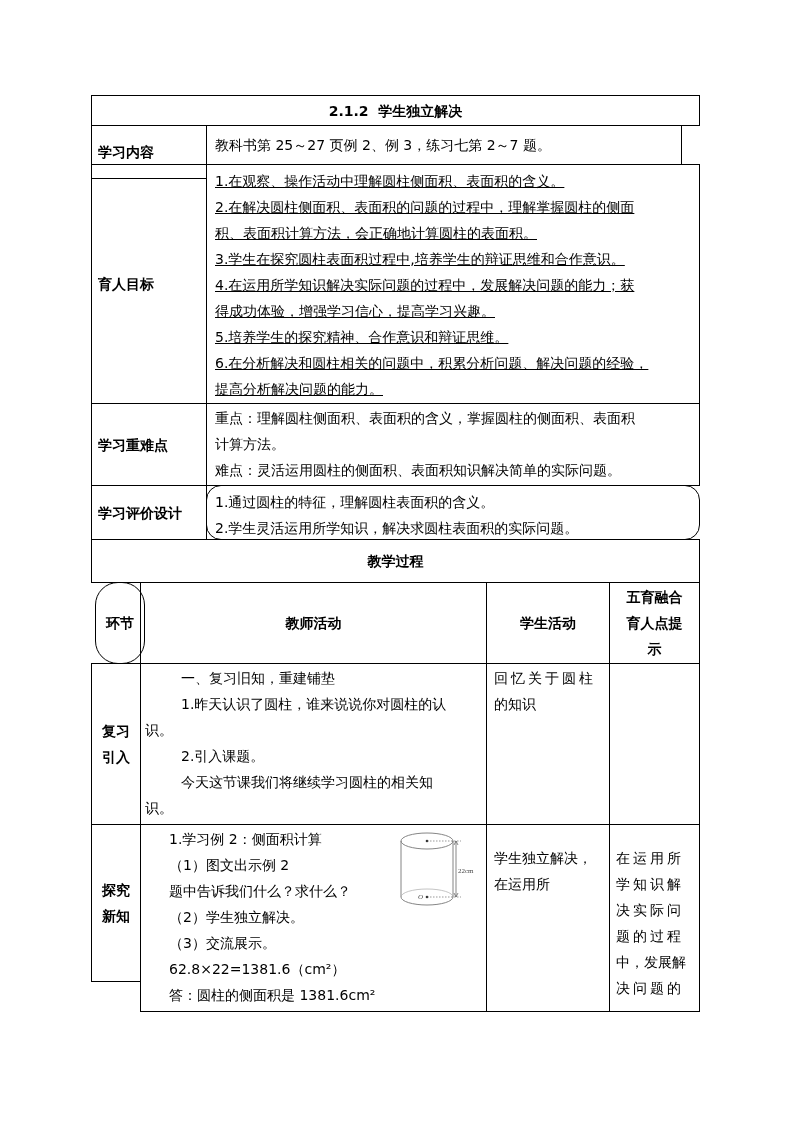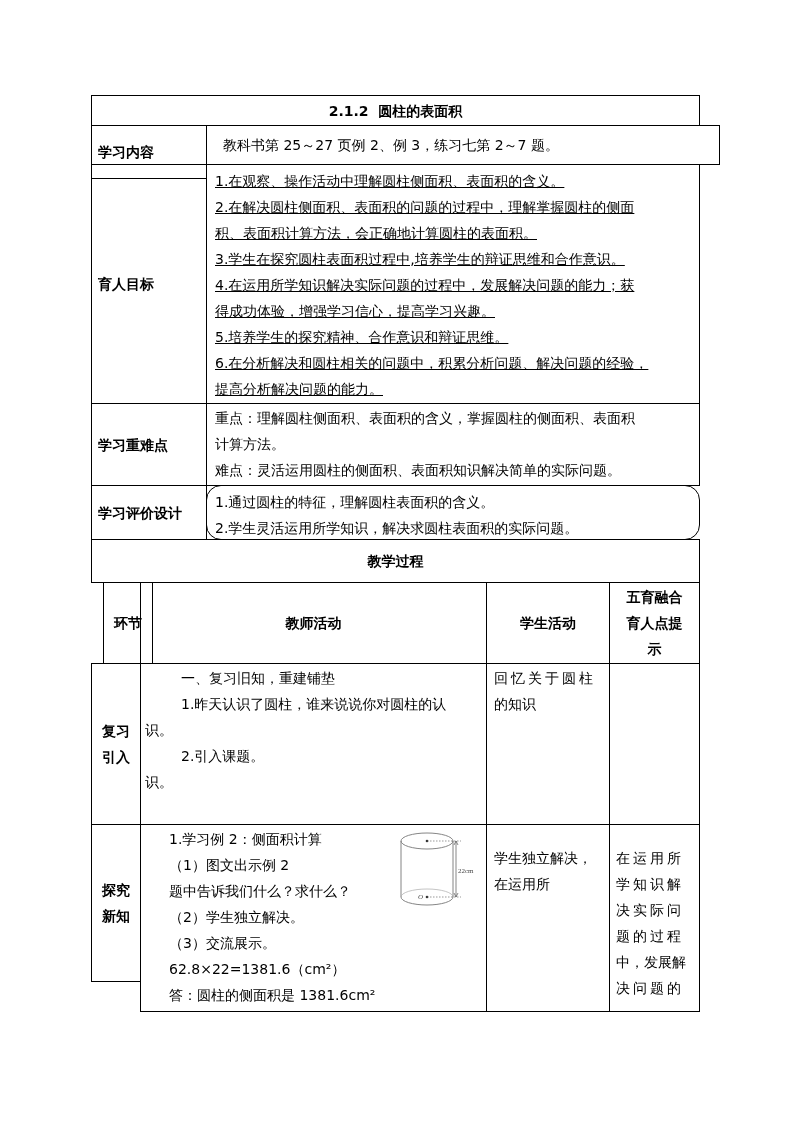--- a/index.html
+++ b/index.html
@@ -17,27 +17,27 @@
   .justify { letter-spacing:3px; }
   .cyl { position:absolute; left:258px; top:6px; width:86px; height:80px; }
 </style>
 </head>
 <body>
 
 <div class="page">
   <div class="tbl">
 
     <div class="cell center bold" style="left:0;top:0;width:609px;height:31px;">
-      <span style="white-space:pre;">2.1.2  圆柱的表面积</span>
+      <span style="white-space:pre;">2.1.2  学生独立解决</span>
     </div>
 
     <div class="cell vcenter bold" style="left:0;top:30px;width:116px;height:54px;padding-left:6px;">
       <span>学习内容</span>
     </div>
-    <div class="cell vcenter" style="left:115px;top:30px;width:514px;height:40px;padding-left:16px;">
+    <div class="cell vcenter" style="left:115px;top:30px;width:476px;height:40px;padding-left:8px;">
       <span>教科书第 25～27 页例 2、例 3，练习七第 2～7 题。</span>
     </div>
 
     <div class="cell vcenter bold" style="left:0;top:69px;width:116px;height:240px;padding-left:6px;">
       <span>育人目标</span>
     </div>
     <div class="cell pad" style="left:115px;top:69px;width:494px;height:240px;text-decoration:underline;">
       <span class="line">1.在观察、操作活动中理解圆柱侧面积、表面积的含义。</span>
       <span class="line">2.在解决圆柱侧面积、表面积的问题的过程中，理解掌握圆柱的侧面</span>
       <span class="line">积、表面积计算方法，会正确地计算圆柱的表面积。</span>
@@ -63,21 +63,21 @@
     </div>
     <div class="cell pad" style="left:115px;top:390px;width:494px;height:55px;padding-top:3px;border-radius:15px;">
       <span class="line">1.通过圆柱的特征，理解圆柱表面积的含义。</span>
       <span class="line">2.学生灵活运用所学知识，解决求圆柱表面积的实际问题。</span>
     </div>
 
     <div class="cell center bold" style="left:0;top:444px;width:609px;height:44px;">
       <span>教学过程</span>
     </div>
 
-    <div class="cell center bold" style="left:12px;top:487px;width:50px;height:82px;">
+    <div class="cell center bold" style="left:4px;top:487px;width:50px;height:82px;border-radius:23px;">
       <span>环节</span>
     </div>
     <div class="cell center bold" style="left:49px;top:487px;width:347px;height:82px;">
       <span>教师活动</span>
     </div>
     <div class="cell center bold" style="left:395px;top:487px;width:124px;height:82px;">
       <span>学生活动</span>
     </div>
     <div class="cell center bold" style="left:518px;top:487px;width:91px;height:82px;flex-direction:column;">
       <span class="line">五育融合</span>
@@ -87,20 +87,21 @@
 
     <div class="cell center bold" style="left:0;top:568px;width:50px;height:162px;flex-direction:column;">
       <span class="line">复习</span>
       <span class="line">引入</span>
     </div>
     <div class="cell" style="left:49px;top:568px;width:347px;height:162px;padding:1px 4px 0 4px;">
       <span class="line indent">一、复习旧知，重建铺垫</span>
       <span class="line indent">1.昨天认识了圆柱，谁来说说你对圆柱的认</span>
       <span class="line">识。</span>
       <span class="line indent">2.引入课题。</span>
+      <span class="line indent">今天这节课我们将继续学习圆柱的相关知</span>
       <span class="line">识。</span>
     </div>
     <div class="cell" style="left:395px;top:568px;width:124px;height:162px;padding:1px 6px 0 7px;">
       <span class="line justify">回忆关于圆柱</span>
       <span class="line">的知识</span>
     </div>
     <div class="cell" style="left:518px;top:568px;width:91px;height:162px;"></div>
 
     <div class="cell center bold" style="left:0;top:729px;width:50px;height:158px;flex-direction:column;">
       <span class="line">探究</span>

